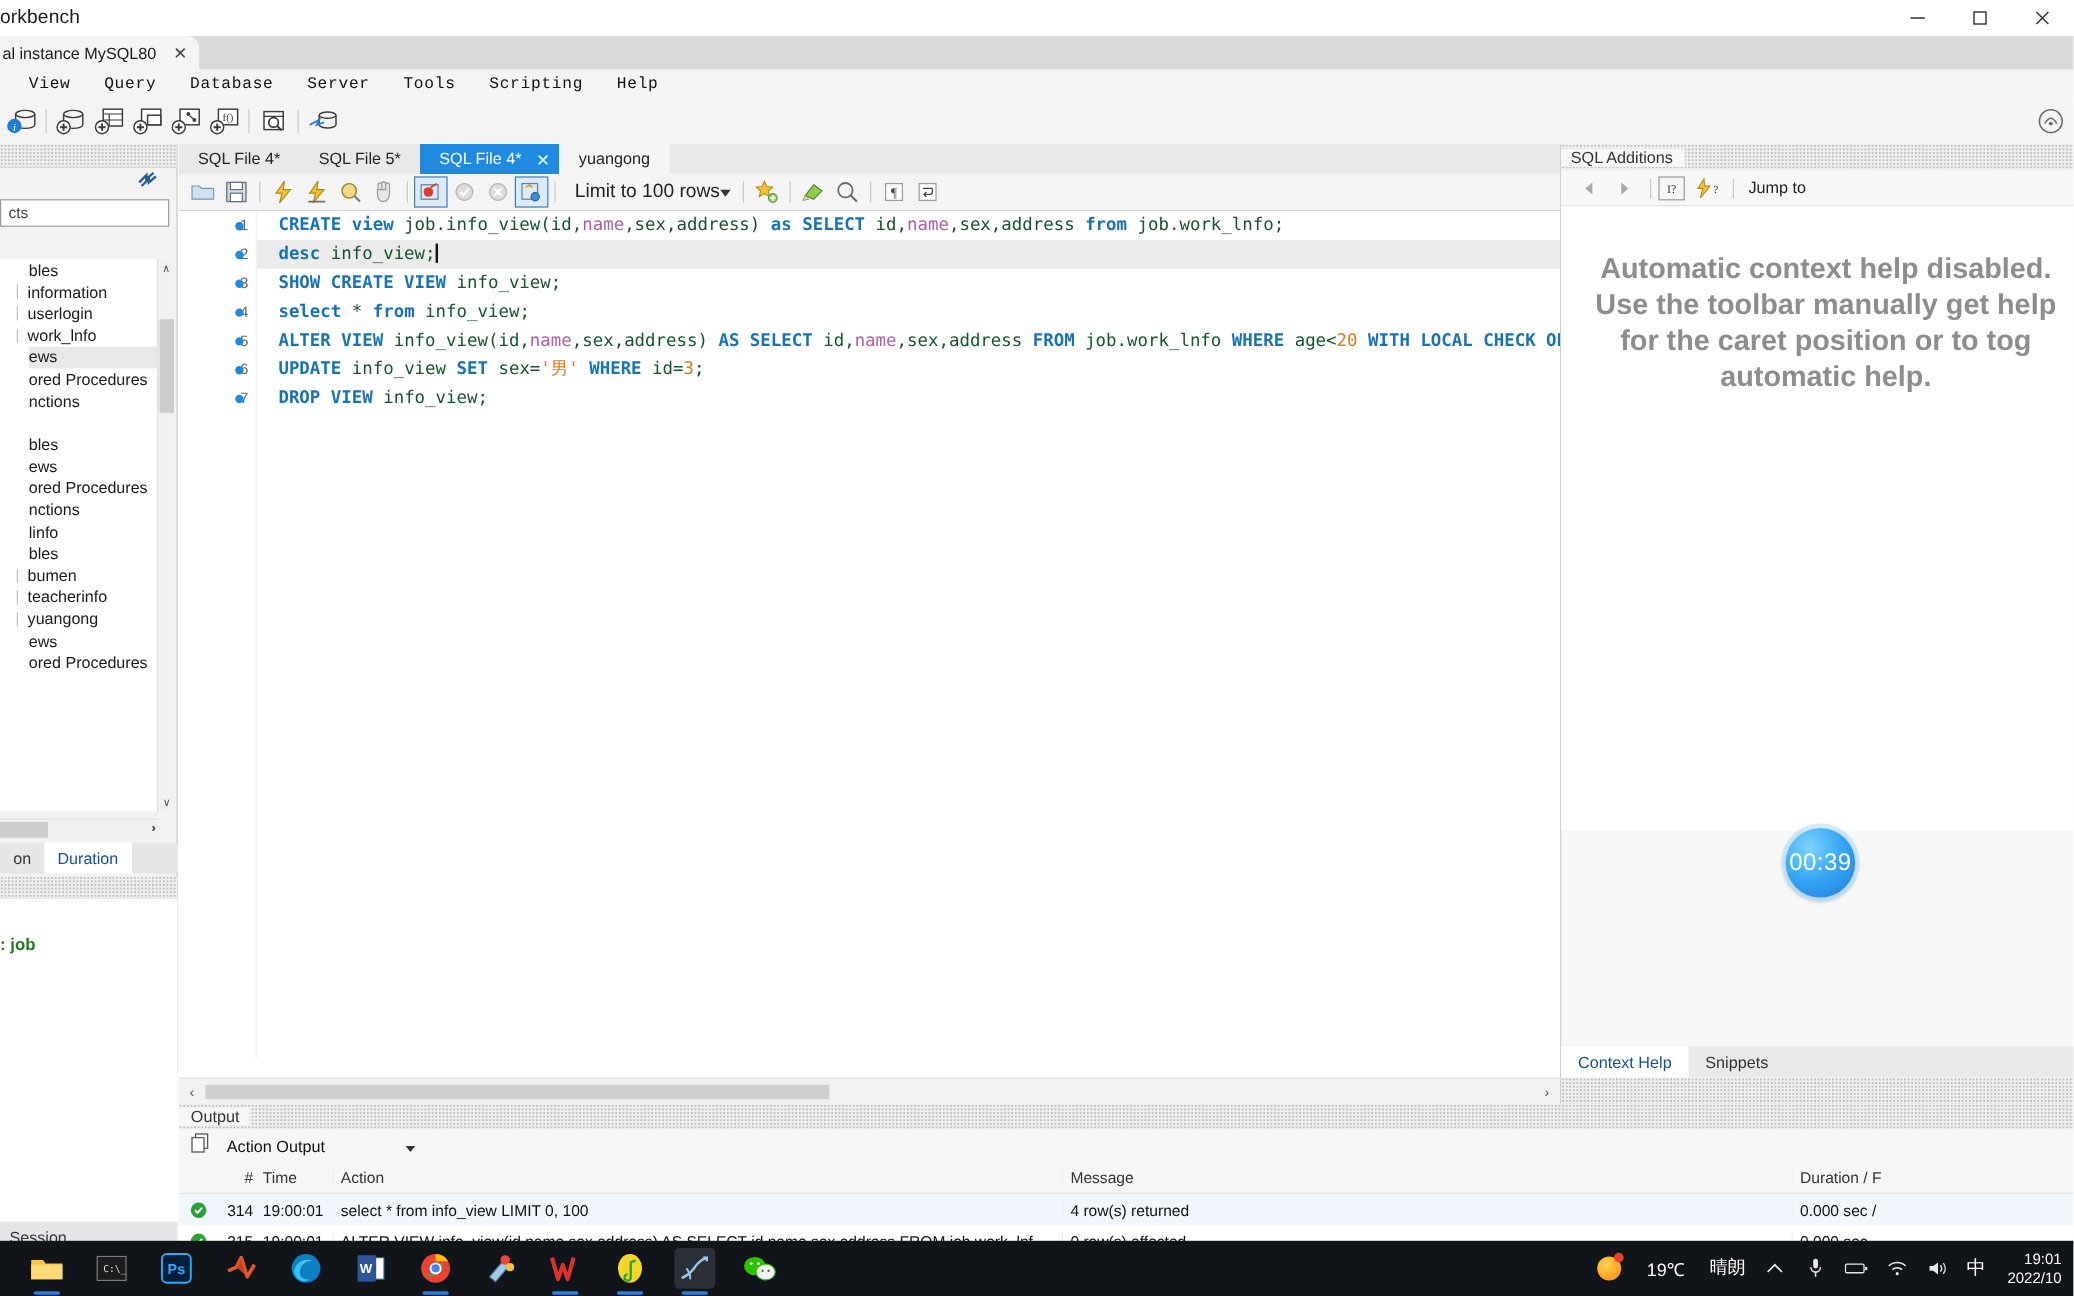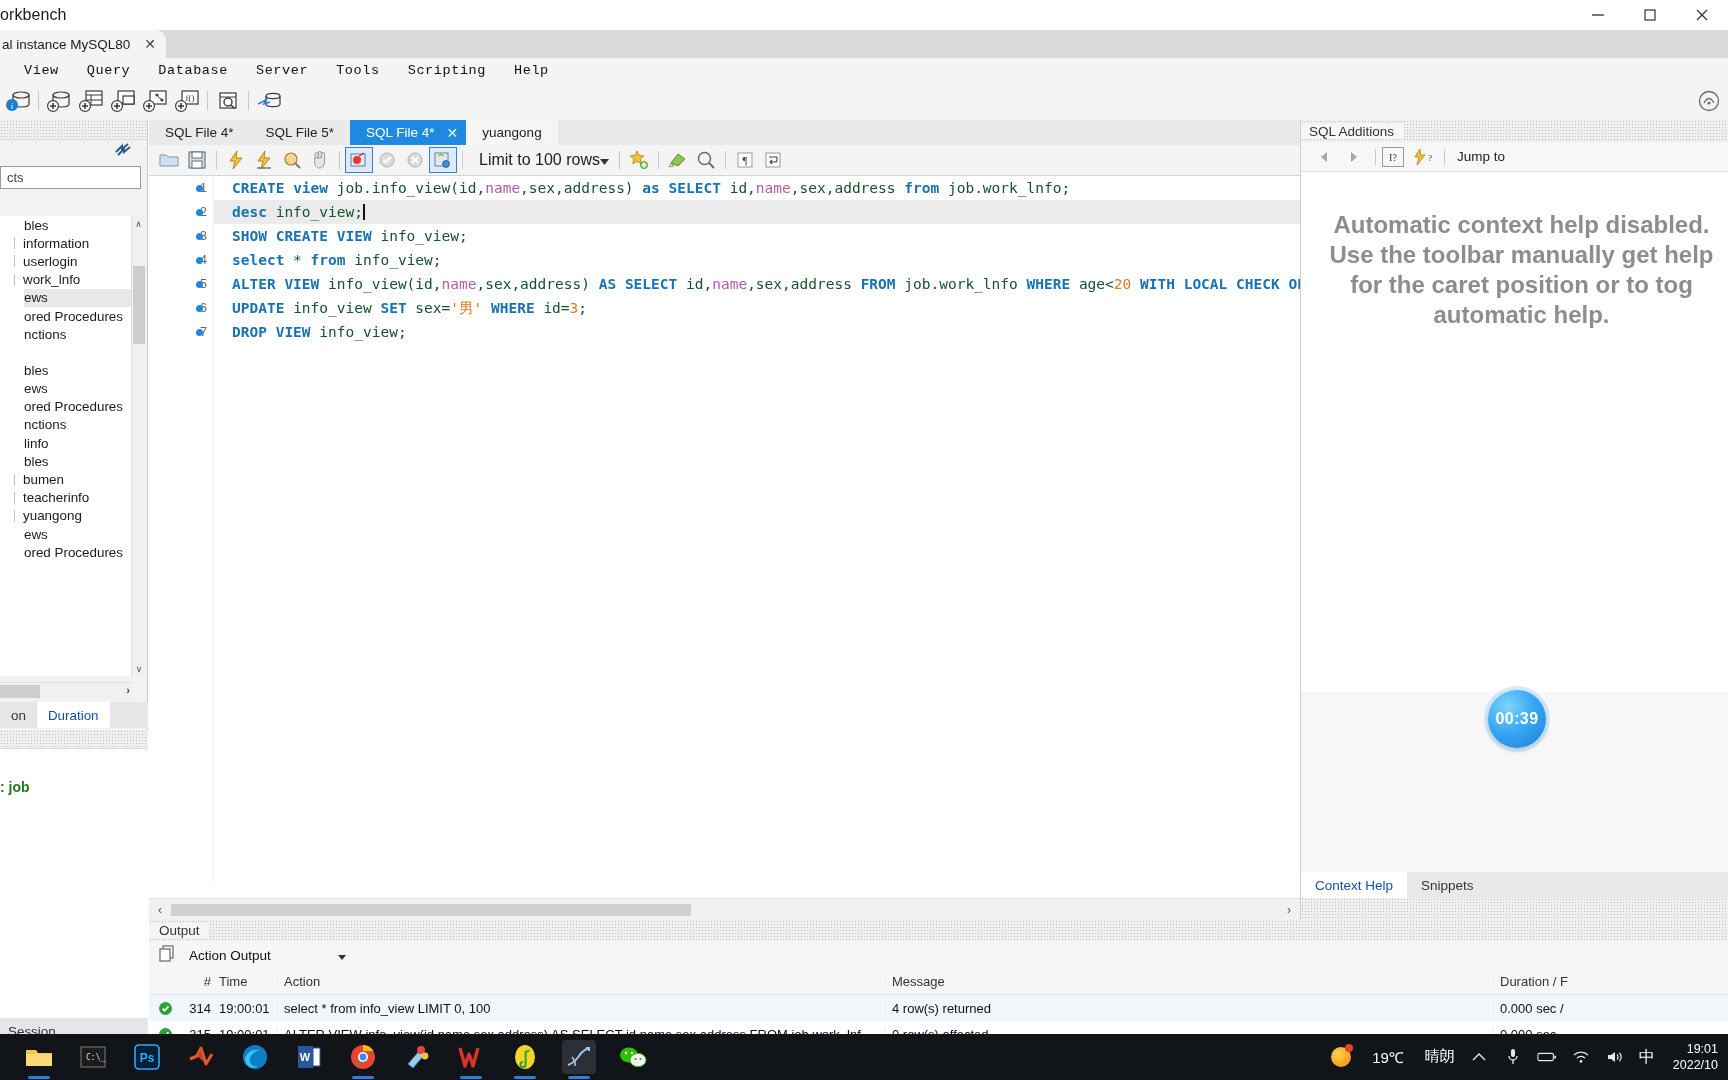--- a/index.html
+++ b/index.html
@@ -246,21 +246,21 @@
   .rp-foot { position:absolute; left:0; bottom:0; width:100%; height:22px;
     background-color:#f0f0f0;
     background-image:radial-gradient(#bdbdbd 1px, transparent 1px);
     background-size:3px 3px; }
 
   .timer-badge {
     position:absolute; right:182px; top:690px; width:58px; height:58px; border-radius:50%;
     background:radial-gradient(circle at 34% 28%, #7fd4fb 0%, #3aa8f5 45%, #1b7ddb 100%);
     box-shadow:0 0 0 4px rgba(160,215,250,.45), 0 2px 5px rgba(0,0,0,.25);
     display:flex; align-items:center; justify-content:center;
-    color:#fff; font-size:16px; letter-spacing:.4px;font-weight:bold;
+    color:#fff; font-size:20px; letter-spacing:.4px;
   }
 
   
   .taskbar { position:absolute; left:0; bottom:0; width:1728px; height:46px; background:#111418; }
   .tb-apps { position:absolute; left:22px; top:0; height:46px; display:flex; align-items:center; gap:20px; }
   .tb-app { width:34px; height:34px; display:flex; align-items:center; justify-content:center;
     border-radius:4px; position:relative; }
   .tb-app.active { background:#2c3036; }
   .tb-app .under { position:absolute; bottom:-5px; left:6px; width:22px; height:3px; background:#2f7fd8; border-radius:2px; }
   .tray { position:absolute; right:10px; top:0; height:46px; display:flex; align-items:center; gap:14px; color:#fff; }

